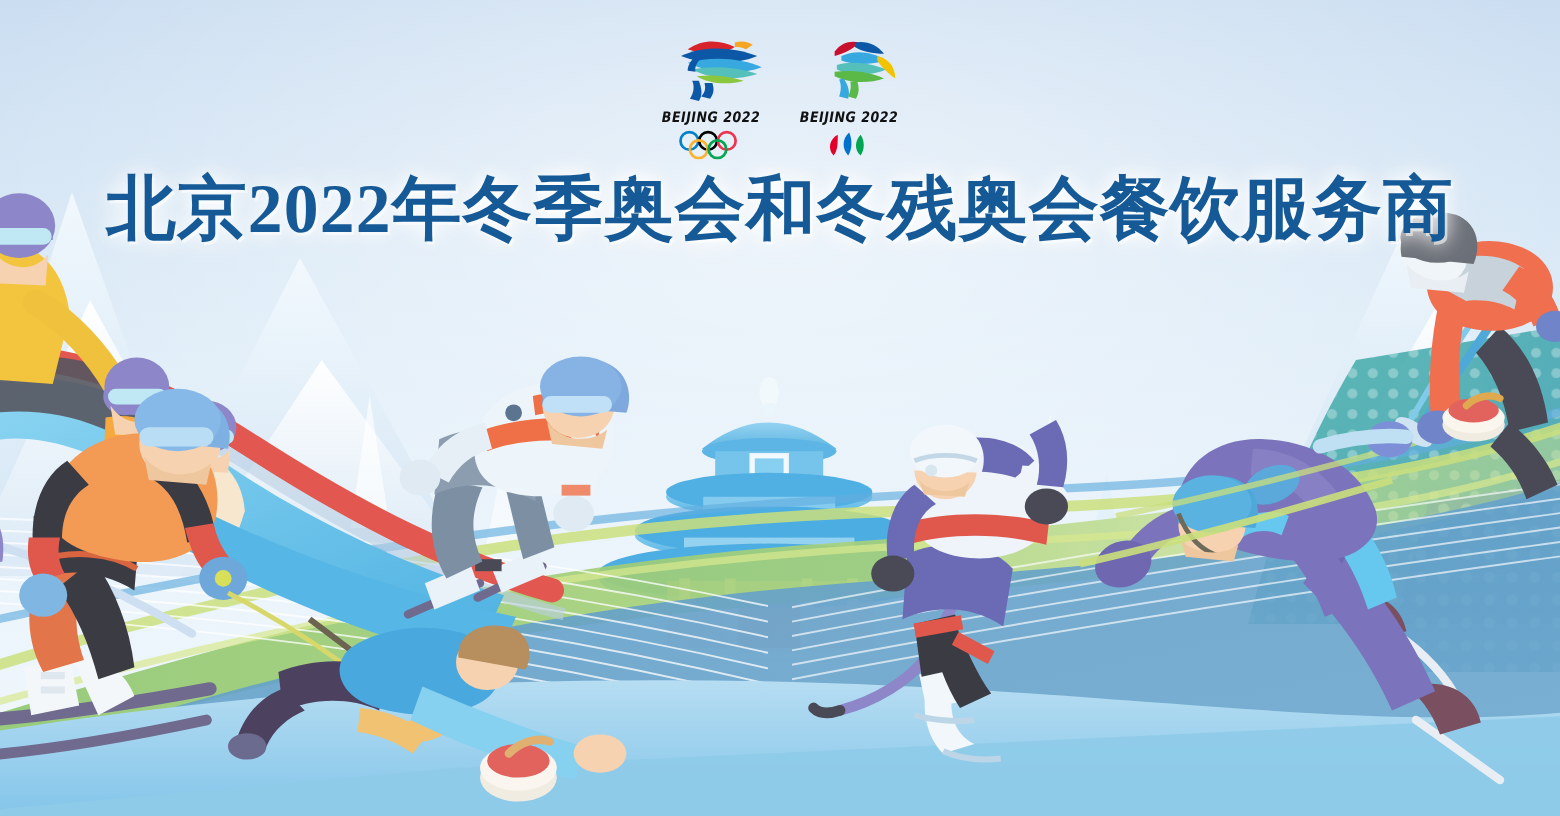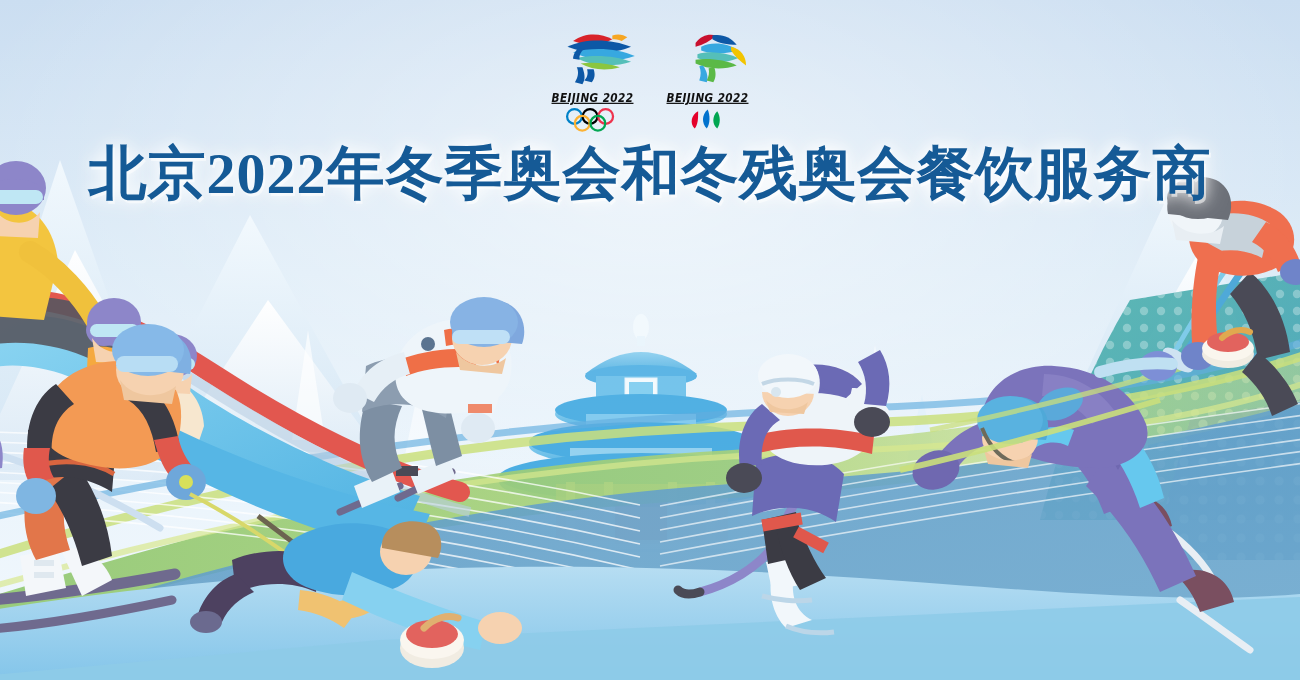--- a/index.html
+++ b/index.html
@@ -15,21 +15,20 @@
     background:linear-gradient(180deg,#cfe1f2 0%,#d9e9f6 38%,#e6f1fa 55%,#eaf3fb 70%);
   }
   .layer { position:absolute; inset:0; }
   svg.layer { display:block; width:1300px; height:680px; }
 
   
   #emblems {
     position:absolute; left:0; right:0; top:28px;
     display:flex; justify-content:center; align-items:flex-start; gap:20px;
     z-index:40;
-    text-decoration:underline;
   }
   .emblem { width:95px; text-align:center; }
   .emblem .mark { height:58px; }
   .emblem .wordmark {
     font-family:"DejaVu Sans", sans-serif;
     font-weight:bold; font-style:italic;
     font-size:10.5px; letter-spacing:.4px;
     color:#111; margin-top:1px;
     transform:scaleY(1.15);
   }

